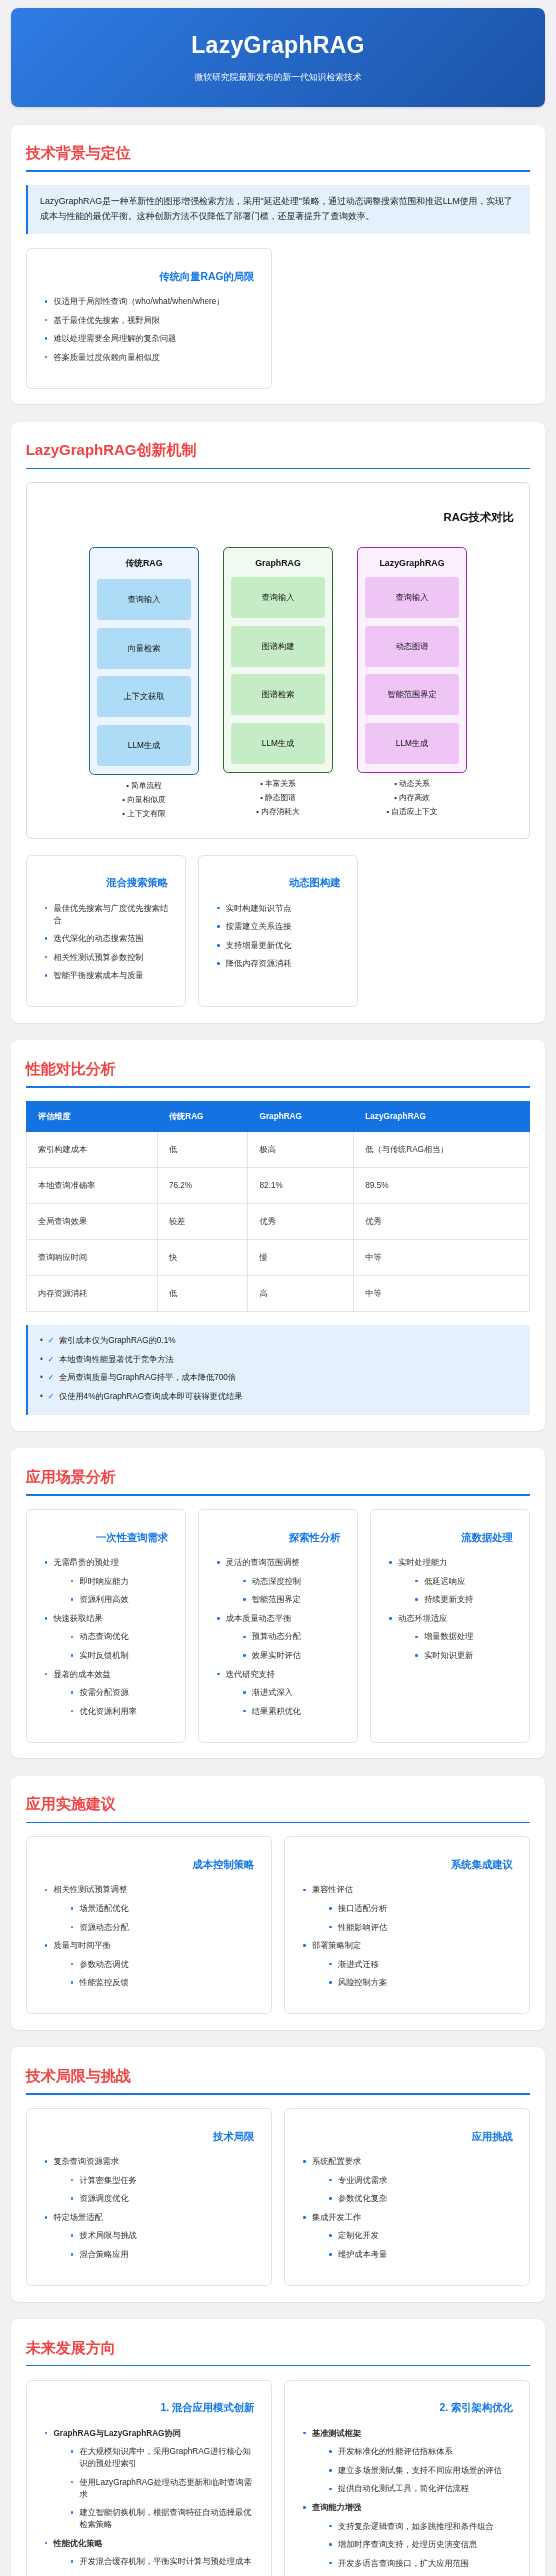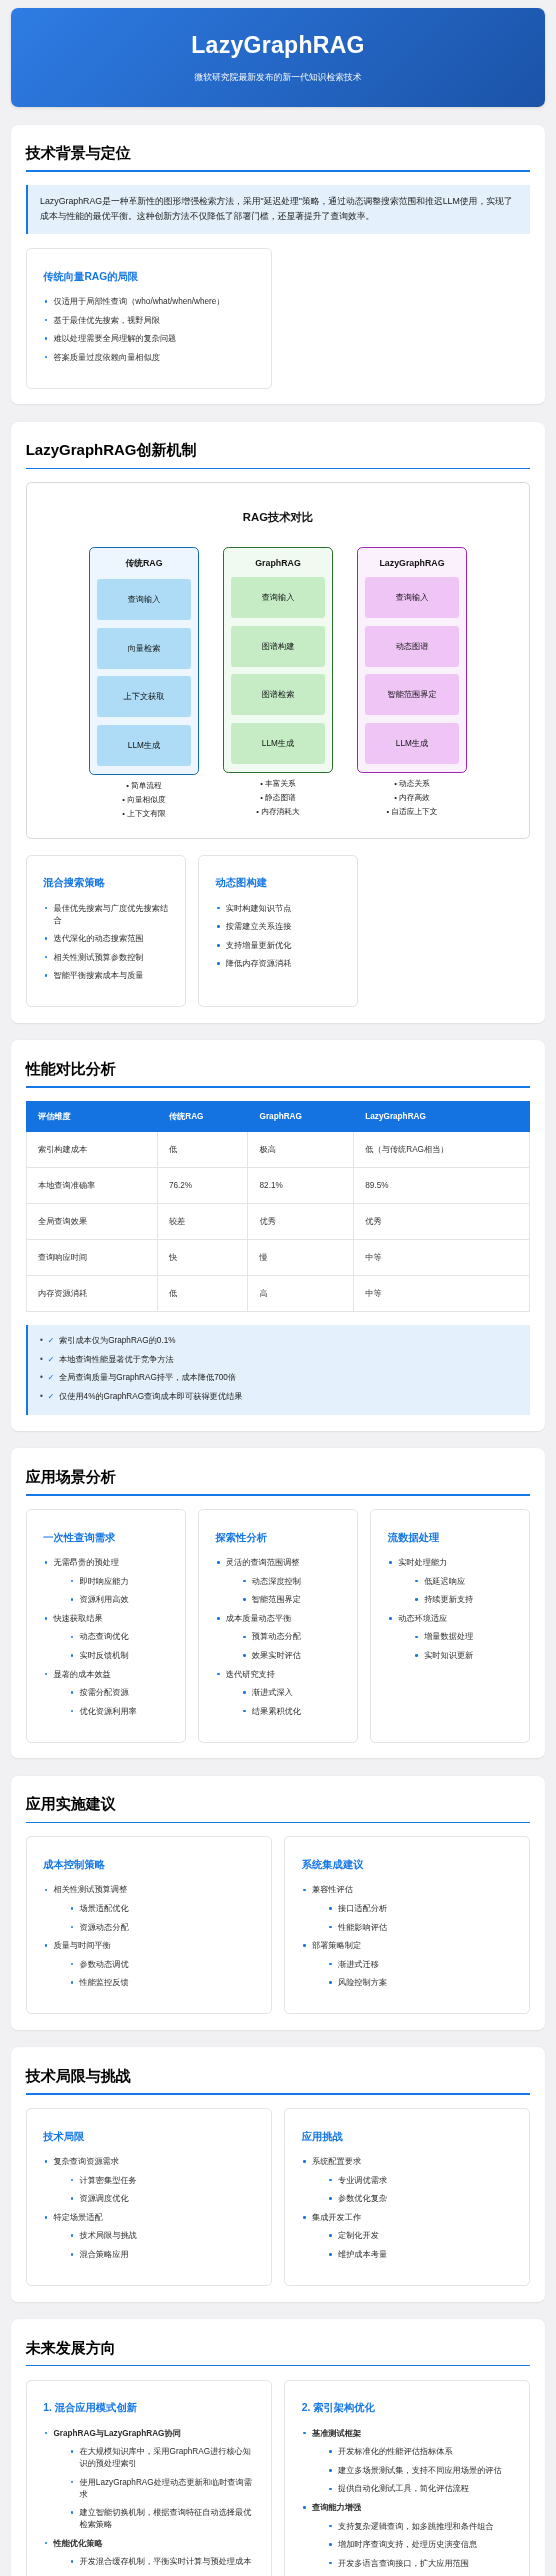--- a/index.html
+++ b/index.html
@@ -13,37 +13,37 @@
     background:linear-gradient(135deg,#2e7ce4 0%,#1b53a8 100%);
     border-radius:7.2px;margin:0 11.3px 17.5px;text-align:center;
     padding:24px 10.3px 23px;color:#fff;box-shadow:0 1px 3.1px rgba(0,0,0,.12);
   }
   .hero h1{font-size:23px;margin:0 0 13.4px;font-weight:bold;letter-spacing:0.3px;}
   .hero p{font-size:8.8px;margin:0;opacity:.96;}
   .card{
     background:#fff;border-radius:7.2px;margin:0 11.3px 17.5px;
     box-shadow:0 0.5px 1.5px rgba(0,0,0,.07);padding:19.6px 14.4px 15.5px;
   }
-  .st{color:#000000;font-size:15px;font-weight:bold;margin:0 0 7.2px;}
+  .st{color:#ef4444;font-size:15px;font-weight:bold;margin:0 0 7.2px;}
   .sr{height:1.5px;background:#1677e6;margin:0 0 13.4px;}
   .note{
     background:#e4f0fb;border-left:2.1px solid #1677e6;
     padding:8.8px 12.4px;font-size:8.8px;line-height:1.75;margin:0 0 14.4px;color:#222;
   }
   .g2{display:grid;grid-template-columns:1fr 1fr;gap:12.4px;}
   .g3{display:grid;grid-template-columns:1fr 1fr 1fr;gap:12.4px;}
   .sc{border:0.5px solid #e3e3e3;border-radius:5.2px;padding:20.6px 16.5px 17.5px;background:#fff;}
-  .sc h3{color:#1677e6;font-size:10.3px;margin:0 0 12.4px;font-weight:bold;}
+  .sc h3{color:#1677e6;font-size:10.3px;margin:0 0 12.4px;font-weight:bold;text-align:right;}
   .li{position:relative;font-size:8.2px;line-height:1.45;margin:0 0 6.7px;padding-left:10.3px;color:#2d2d2d;}
   .li:before{content:"";position:absolute;left:1.5px;top:4.1px;width:2.6px;height:2.6px;border-radius:50%;background:#1677e6;}
   .li.l2{margin-left:26px;}
   .li.bd{font-weight:bold;}
   
   .diagram{border:0.5px solid #d9d9d9;border-radius:5.2px;padding:18.5px 15.5px 17.5px;margin:0 0 15.5px;}
-  .dtitle{text-align:center;font-size:11.3px;font-weight:bold;color:#111;margin:8.2px 0 21.6px;}
+  .dtitle{text-align:right;font-size:11.3px;font-weight:bold;color:#111;margin:8.2px 0 21.6px;}
   .dcols{display:flex;justify-content:center;gap:24px;}
   .dcol{width:110px;}
   .dbox{border-radius:5.2px;border:1px solid;padding:7.7px 7.2px 6.7px;}
   .dname{text-align:center;font-weight:bold;font-size:8.8px;margin:2.1px 0 9.3px;color:#111;}
   .step{height:41px;border-radius:3.1px;display:flex;align-items:center;justify-content:center;font-size:8.2px;color:#111;margin-bottom:7.7px;}
   .step:last-child{margin-bottom:1.5px;}
   .t-blue .dbox{background:#edf6fe;border-color:#0e6bb8;} .t-blue .step{background:#aedcf6;}
   .t-green .dbox{background:#f1faf1;border-color:#2b6e2b;} .t-green .step{background:#c5ecc5;}
   .t-purple .dbox{background:#fbf1fd;border-color:#a023b5;} .t-purple .step{background:#efc5f6;}
   .dnotes{margin-top:4px;text-align:center;}

